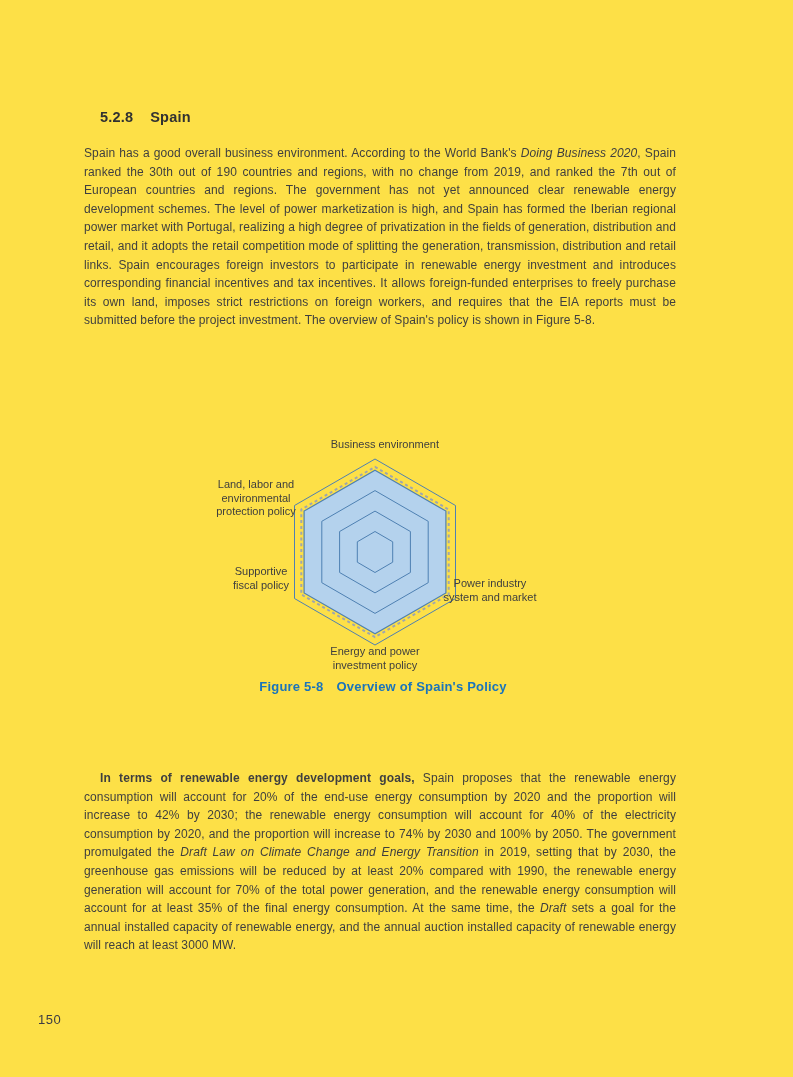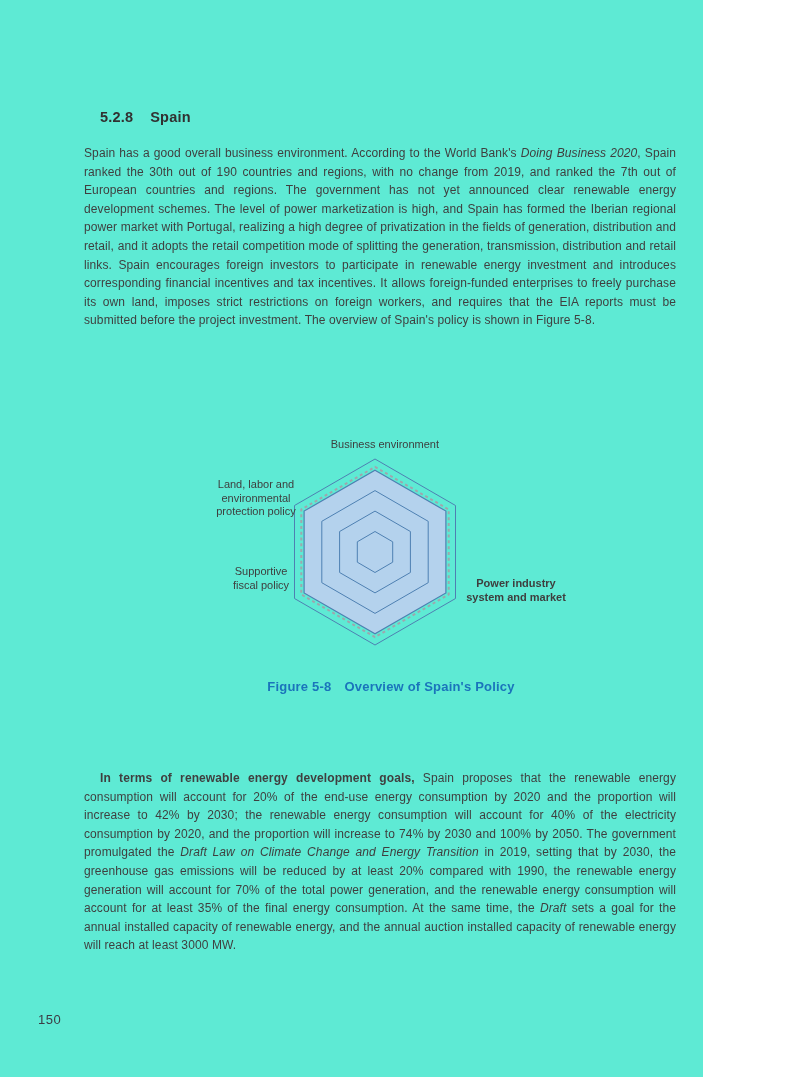--- a/index.html
+++ b/index.html
@@ -1,19 +1,19 @@
 <!DOCTYPE html>
 <html><head>
 <meta charset="utf-8">
 <style>
   html,body{margin:0;padding:0;background:#ffffff;}
   .page{
     position:relative;
-    width:703px;height:1077px;
-    background:#5eead4;
+    width:793px;height:1077px;
+    background:#fde047;
     font-family:"Liberation Sans","DejaVu Sans",sans-serif;
     color:#3f3f3f;
     overflow:hidden;
   }
   .heading{
     position:absolute;left:100px;top:109px;
     font-size:14.5px;font-weight:bold;color:#313131;
     letter-spacing:.2px;
   }
   .heading .num{margin-right:17px;}
@@ -33,21 +33,20 @@
   .chart svg{position:absolute;left:0;top:0;}
   .axis-label{
     position:absolute;transform:translateX(-50%);
     text-align:center;font-size:11px;line-height:13.5px;
     color:#3e3e3e;white-space:pre-line;width:130px;
   }
   .caption{
     position:absolute;top:679px;left:383px;transform:translateX(-50%);
     white-space:nowrap;font-size:13px;font-weight:bold;color:#1a74bb;
     letter-spacing:.2px;
-    margin-left:8px;
   }
   .caption .cap-label{margin-right:13px;}
   .pagenum{
     position:absolute;left:38px;top:1012px;
     font-size:13px;color:#3c3c44;letter-spacing:.5px;
   }
 </style>
 </head>
 <body>
 
@@ -63,22 +62,24 @@
     <svg width="420" height="250" viewBox="0 0 420 250" aria-hidden="true">
         <polygon points="195.0,34.0 275.5,80.5 275.5,173.5 195.0,220.0 114.5,173.5 114.5,80.5" fill="none" stroke="#4e80b2" stroke-width="1"></polygon>
         <polygon points="195.0,41.9 268.7,84.5 268.7,169.5 195.0,212.1 121.3,169.5 121.3,84.5" fill="none" stroke="#9fa6ae" stroke-width="2" stroke-dasharray="3 2.8"></polygon>
         <polygon points="195.0,45.2 265.9,86.1 265.9,167.9 195.0,208.8 124.1,167.9 124.1,86.1" fill="#b4d2ed" stroke="#4e80b2" stroke-width="1.2"></polygon>
         <polygon points="195.0,65.6 248.2,96.3 248.2,157.7 195.0,188.4 141.8,157.7 141.8,96.3" fill="none" stroke="#4e80b2" stroke-width="1"></polygon>
         <polygon points="195.0,86.1 230.4,106.5 230.4,147.5 195.0,167.9 159.6,147.5 159.6,106.5" fill="none" stroke="#4e80b2" stroke-width="1"></polygon>
         <polygon points="195.0,106.5 212.7,116.8 212.7,137.2 195.0,147.5 177.3,137.2 177.3,116.8" fill="none" stroke="#4e80b2" stroke-width="1"></polygon>
       </svg>
 
     <div class="axis-label" style="left:194px;top:13px;text-align:right;">Business environment</div>
-    <div class="axis-label" style="left:336px;top:152px;font-weight:bold;">Power industry
+    <div class="axis-label" style="left:310px;top:152px;">Power industry
 system and market</div>
+    <div class="axis-label" style="left:195px;top:220px;">Energy and power
+investment policy</div>
     <div class="axis-label" style="left:81px;top:140px;">Supportive
 fiscal policy</div>
     <div class="axis-label" style="left:76px;top:53px;">Land, labor and
 environmental
 protection policy</div>
   </div>
 
   <div class="caption">
     <span class="cap-label">Figure 5-8</span><span>Overview of Spain's Policy</span>
   </div>

